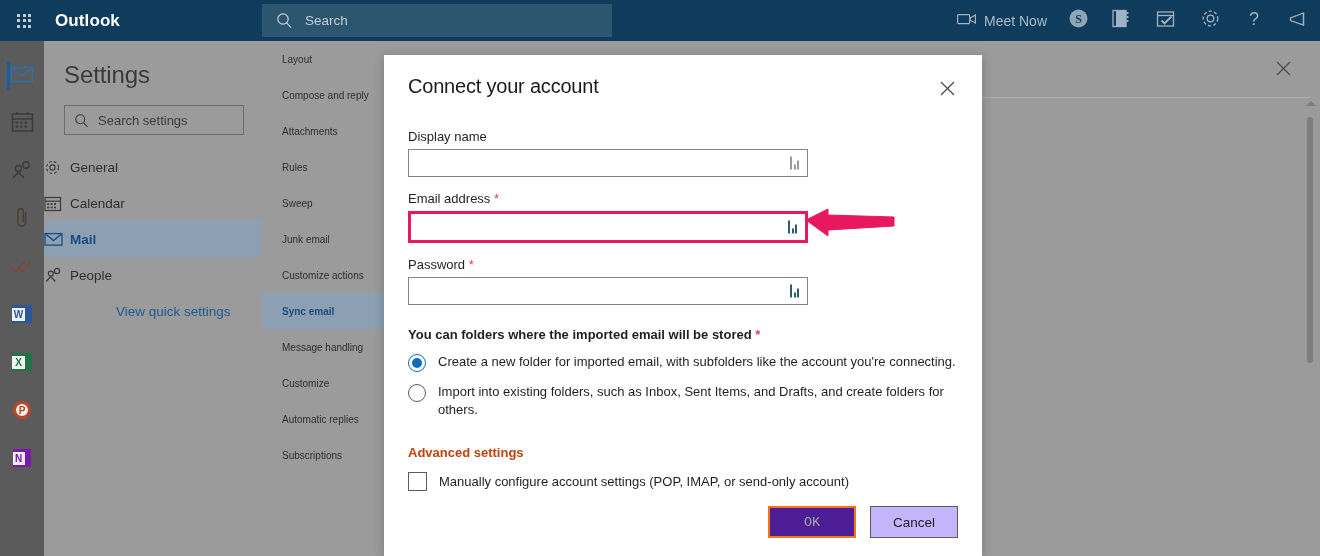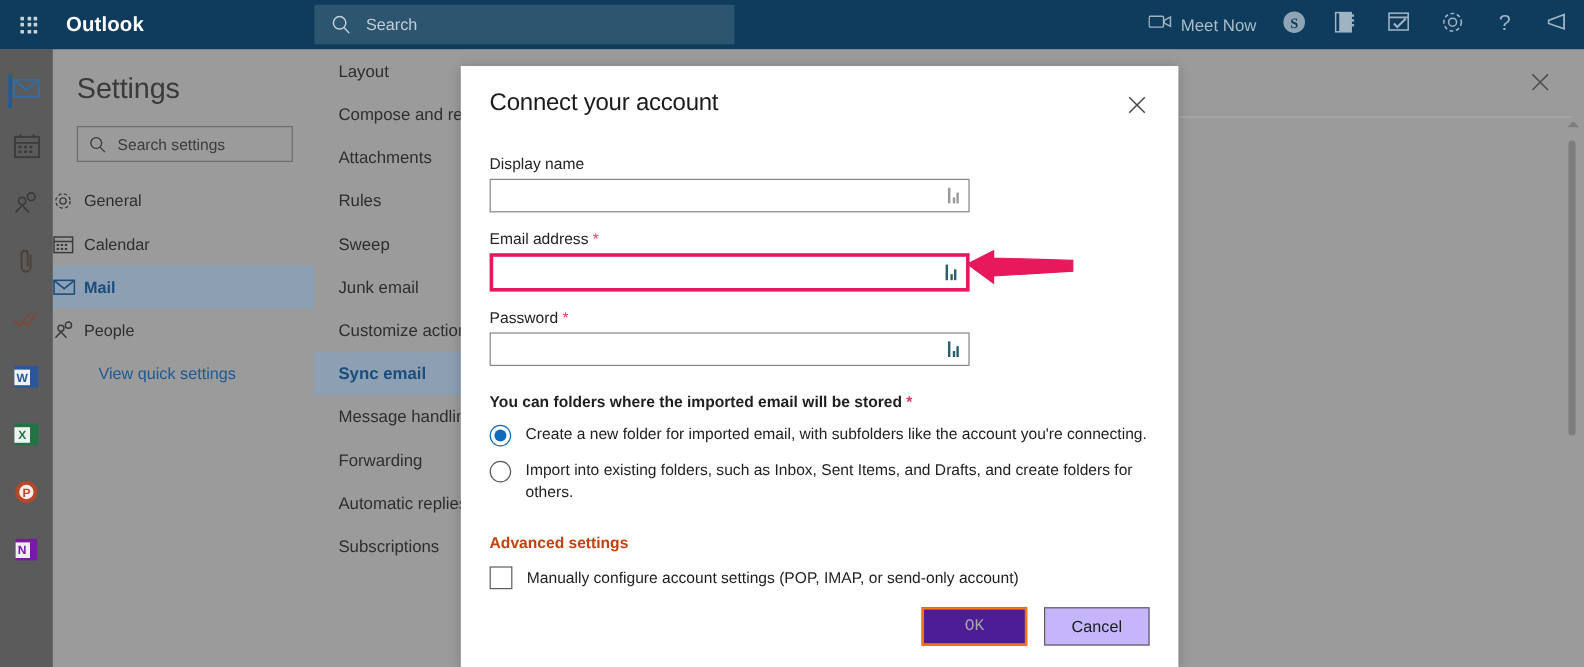--- a/index.html
+++ b/index.html
@@ -162,37 +162,37 @@
     font-size: 13.5px;
   }
   .nav-item .nav-ico { width: 26px; display: flex; align-items: center; }
   .nav-item.selected {
     background: #8d9fb3;
     color: #1a4d7c;
     font-weight: bold;
   }
   .nav-quick {
     margin-top: 11px;
-    padding-left: 38px;
+    padding-left: 72px;
     color: #1d5a94;
     font-size: 13.5px;
     cursor: pointer;
   }
 
   
   .settings-sub {
     position: absolute;
     left: 218px; top: 0;
     width: 202px; height: 515px;
   }
   .sub-item {
     height: 36px;
     display: flex; align-items: center;
     padding-left: 20px;
-    font-size: 14px;
+    font-size: 10px;
     color: #2e2e2e;
     cursor: pointer;
     white-space: nowrap;
   }
   .sub-item.selected {
     background: #8d9fb3;
     color: #1a4d7c;
     font-weight: bold;
   }
 
@@ -674,21 +674,21 @@
   <div class="settings-sub">
     <div class="sub-item">Layout</div>
     <div class="sub-item">Compose and reply</div>
     <div class="sub-item">Attachments</div>
     <div class="sub-item">Rules</div>
     <div class="sub-item">Sweep</div>
     <div class="sub-item">Junk email</div>
     <div class="sub-item">Customize actions</div>
     <div class="sub-item selected">Sync email</div>
     <div class="sub-item">Message handling</div>
-    <div class="sub-item">Forwarding</div>
+    <div class="sub-item">Customize</div>
     <div class="sub-item">Automatic replies</div>
     <div class="sub-item">Subscriptions</div>
   </div>
 
   <div class="settings-detail">
     <div class="detail-close">
       <svg width="15" height="15" viewBox="0 0 15 15">
           <line x1="1" y1="1" x2="14" y2="14" stroke="#4e4e4e" stroke-width="1.3"></line>
           <line x1="14" y1="1" x2="1" y2="14" stroke="#4e4e4e" stroke-width="1.3"></line>
         </svg>

